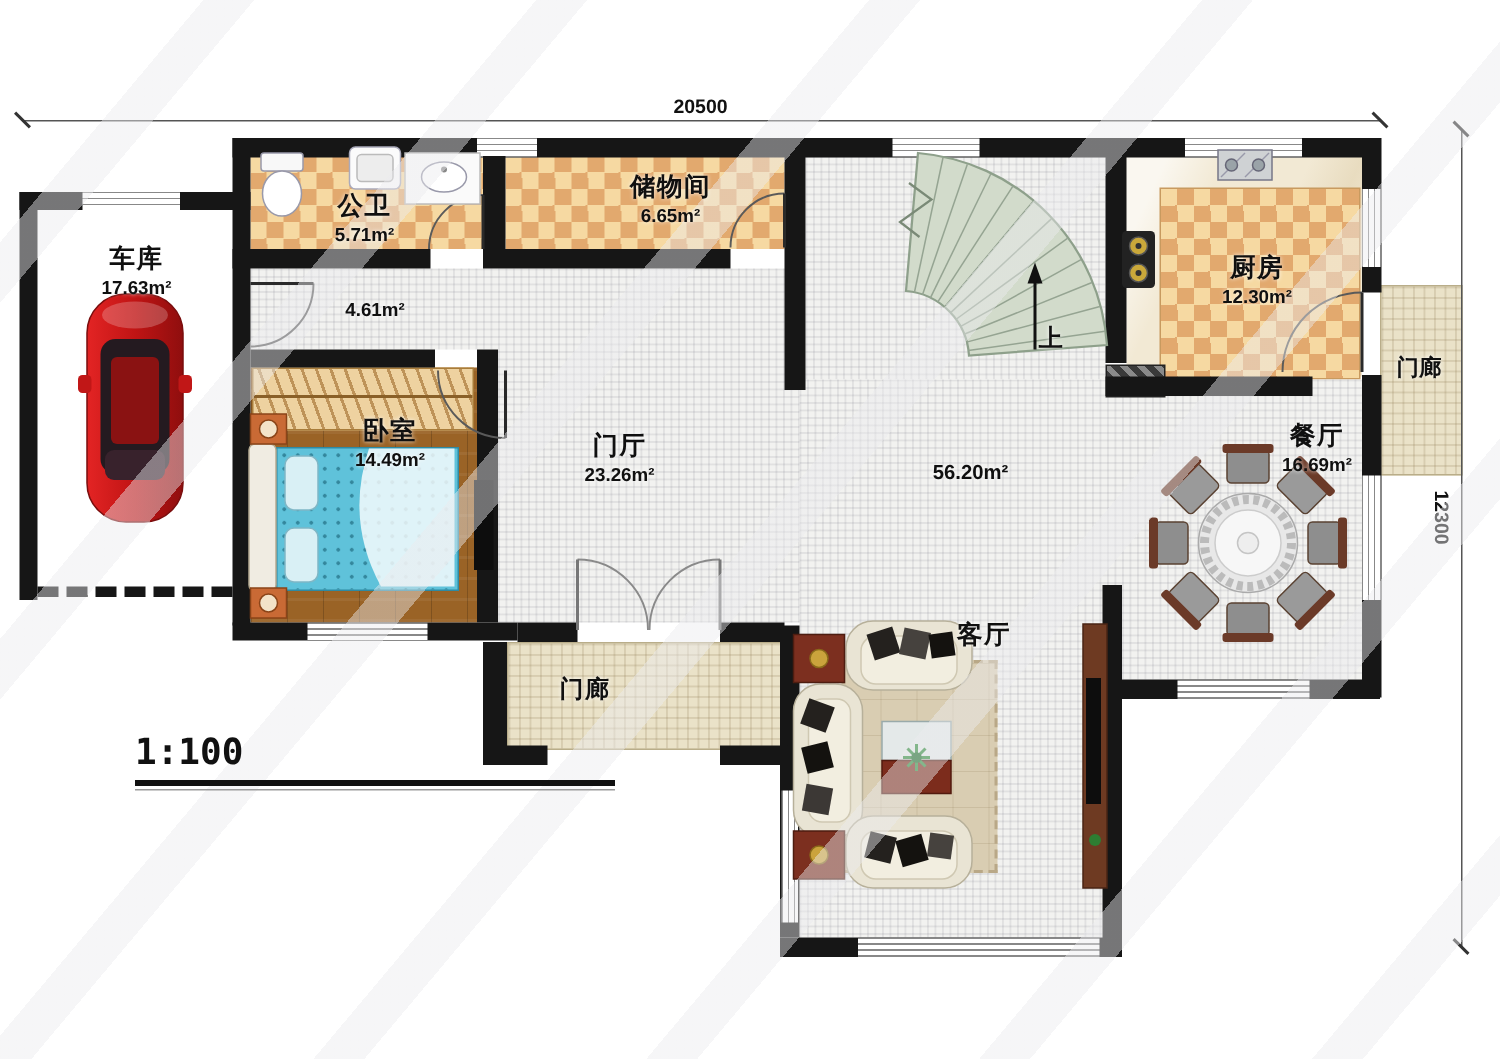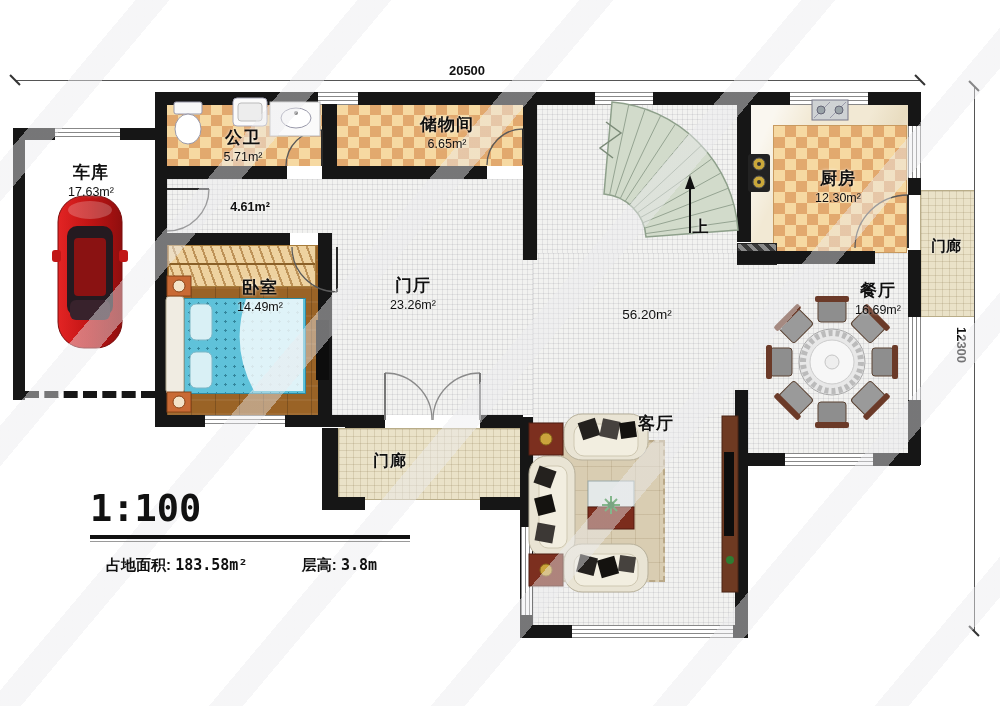--- a/index.html
+++ b/index.html
@@ -35,34 +35,34 @@
     background-image:radial-gradient(rgba(15,85,105,.55) 1px,transparent 1.4px);background-size:9px 9px;}
   .rug{position:absolute;background:#d9cdb2;border:2px dashed #b9a887;
     background-image:linear-gradient(rgba(120,100,60,.15) 1px,transparent 1px),
                      linear-gradient(90deg,rgba(120,100,60,.15) 1px,transparent 1px);
     background-size:24px 24px;}
   .mat{position:absolute;background:repeating-linear-gradient(45deg,#3a3a3a 0 4px,#8a8a8a 4px 8px);border:1px solid #222;}
   
   .rl{position:absolute;transform:translate(-50%,-50%);text-align:center;line-height:1.3;color:#101010;
       text-shadow:0 0 3px rgba(255,255,255,.9);white-space:nowrap;z-index:40;}
   .rname{font-weight:bold;font-size:17px;letter-spacing:1px;}
-  .rarea{font-weight:normal;font-size:12.5px;}
+  .rarea{font-weight:bold;font-size:12.5px;}
   .rarea-sm{font-weight:bold;font-size:12.5px;}
   
   .dimline{position:absolute;background:#555;}
   .tick{position:absolute;width:14px;height:2px;background:#333;transform:rotate(45deg);}
   .dimtext{position:absolute;font-weight:bold;font-size:13px;color:#111;}
   
   .wm{position:absolute;inset:0;pointer-events:none;z-index:30;
       background:repeating-linear-gradient(-50deg,rgba(255,255,255,0) 0 70px,rgba(235,235,238,.45) 70px 96px,rgba(255,255,255,0) 96px 170px);}
   
   .legend{position:absolute;left:90px;top:487px;width:430px;z-index:45;color:#111;}
   .ltitle{display:flex;align-items:baseline;gap:16px;}
   .ltitle .t1{font-weight:bold;font-size:30px;letter-spacing:2px;}
-  .ltitle .t2{font-weight:600;font-size:37px;font-family:"DejaVu Sans Mono","Liberation Mono",monospace;}
+  .ltitle .t2{font-weight:600;font-size:24px;font-family:"DejaVu Sans Mono","Liberation Mono",monospace;}
   .lrule{height:4px;background:#111;margin-top:5px;}
   .lrule2{height:1px;background:#9a9a9a;margin-top:2px;}
   .lrows{margin-top:11px;margin-left:16px;font-size:15px;font-weight:600;}
   .lrow{height:24px;line-height:24px;white-space:nowrap;}
   .lval{font-family:"DejaVu Sans Mono","Liberation Mono",monospace;font-weight:bold;}
   .gap2{display:inline-block;width:46px;}
   svg.ol{position:absolute;left:0;top:0;z-index:20;pointer-events:none;}
 </style>
 </head>
 <body>
@@ -318,21 +318,21 @@
     <div class="rarea">6.65m²</div>
   </div>
   <div class="rl" style="left:838px;top:187px">
     <div class="rname">厨房</div>
     <div class="rarea">12.30m²</div>
   </div>
   <div class="rl" style="left:260px;top:296px">
     <div class="rname">卧室</div>
     <div class="rarea">14.49m²</div>
   </div>
-  <div class="rl" style="left:413px;top:294px">
+  <div class="rl" style="left:413px;top:306px">
     <div class="rname">门厅</div>
     <div class="rarea">23.26m²</div>
   </div>
   <div class="rl" style="left:250px;top:207px">
     <div class="rarea-sm">4.61m²</div>
   </div>
   <div class="rl" style="left:647px;top:315px">
     <div class="rarea" style="font-size:13.5px">56.20m²</div>
   </div>
   <div class="rl" style="left:656px;top:424px">
@@ -361,23 +361,16 @@
   <div class="tick" style="left:967px;top:630px"></div>
   <div class="dimtext" style="left:961px;top:345px;transform:translate(-50%,-50%) rotate(90deg)">12300</div>
 
   <div class="legend">
     <div class="ltitle">
       <span class="t2">1:100</span>
     </div>
     <div class="lrule" style="width:320px"></div>
     <div class="lrule2" style="width:320px"></div>
     <div class="lrows">
-      <div class="lrow">
-        <span>占地面积:</span>
-        <span class="lval">183.58m²</span>
-        <span class="gap2"></span>
-        <span>层高:</span>
-        <span class="lval">3.8m</span>
-      </div>
     </div>
   </div>
 
 </div>
 
 </body></html>

